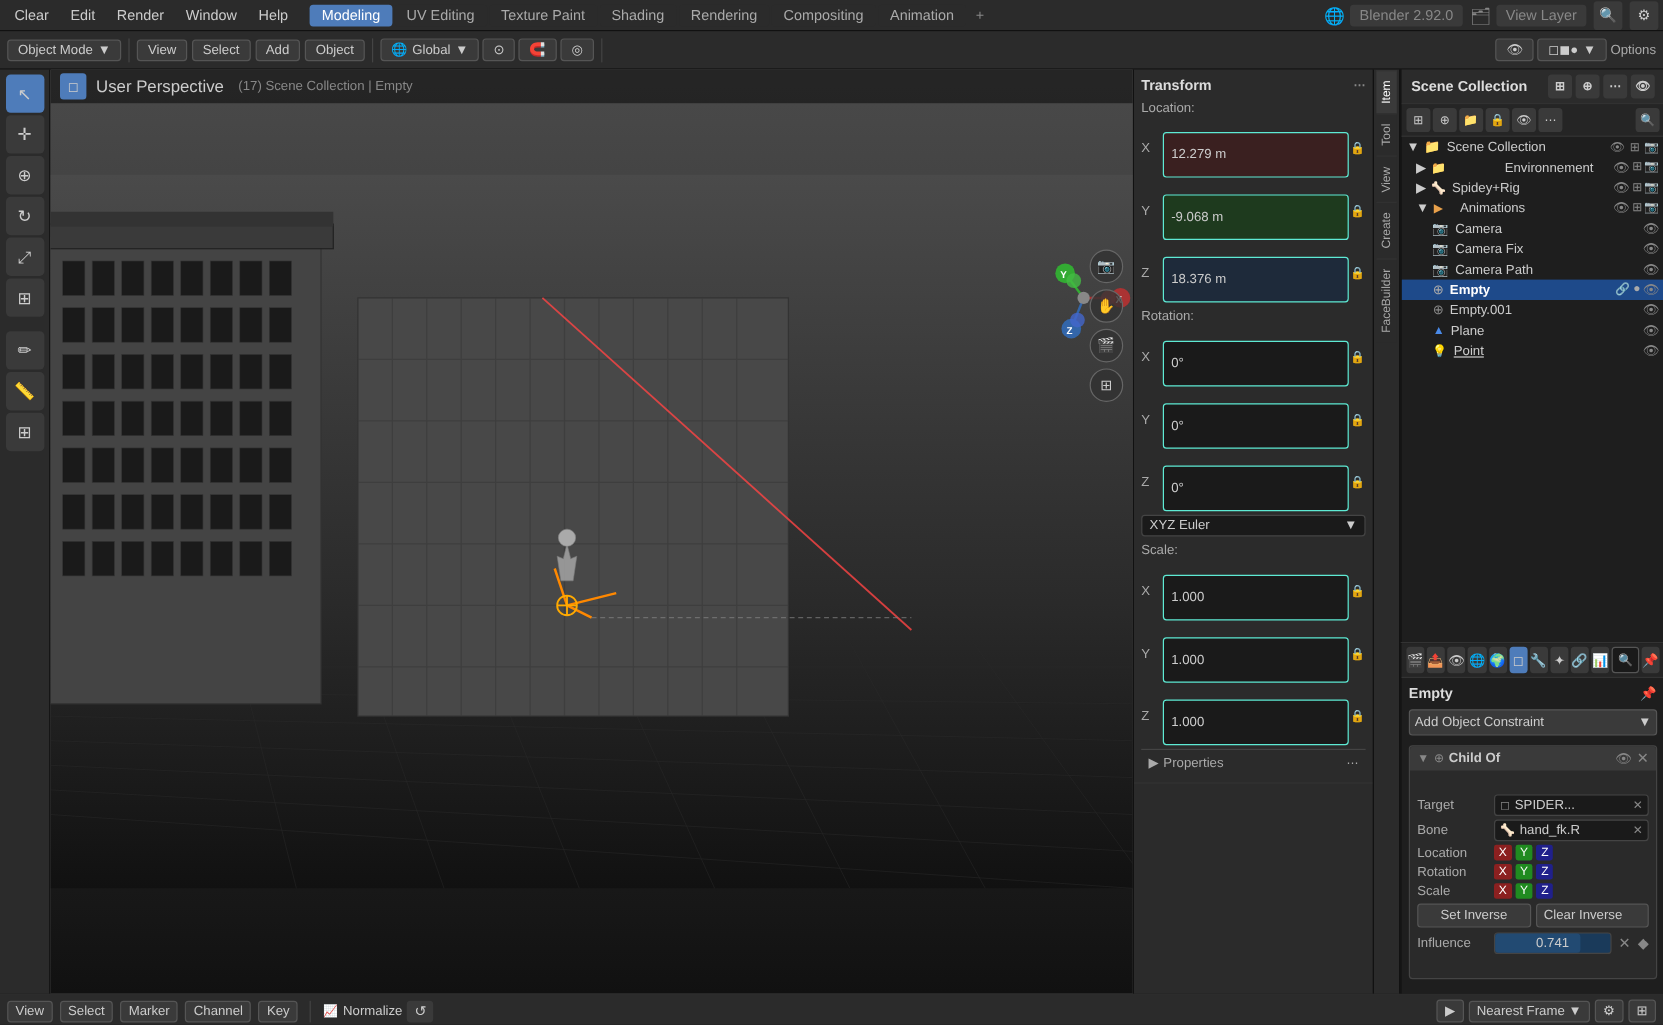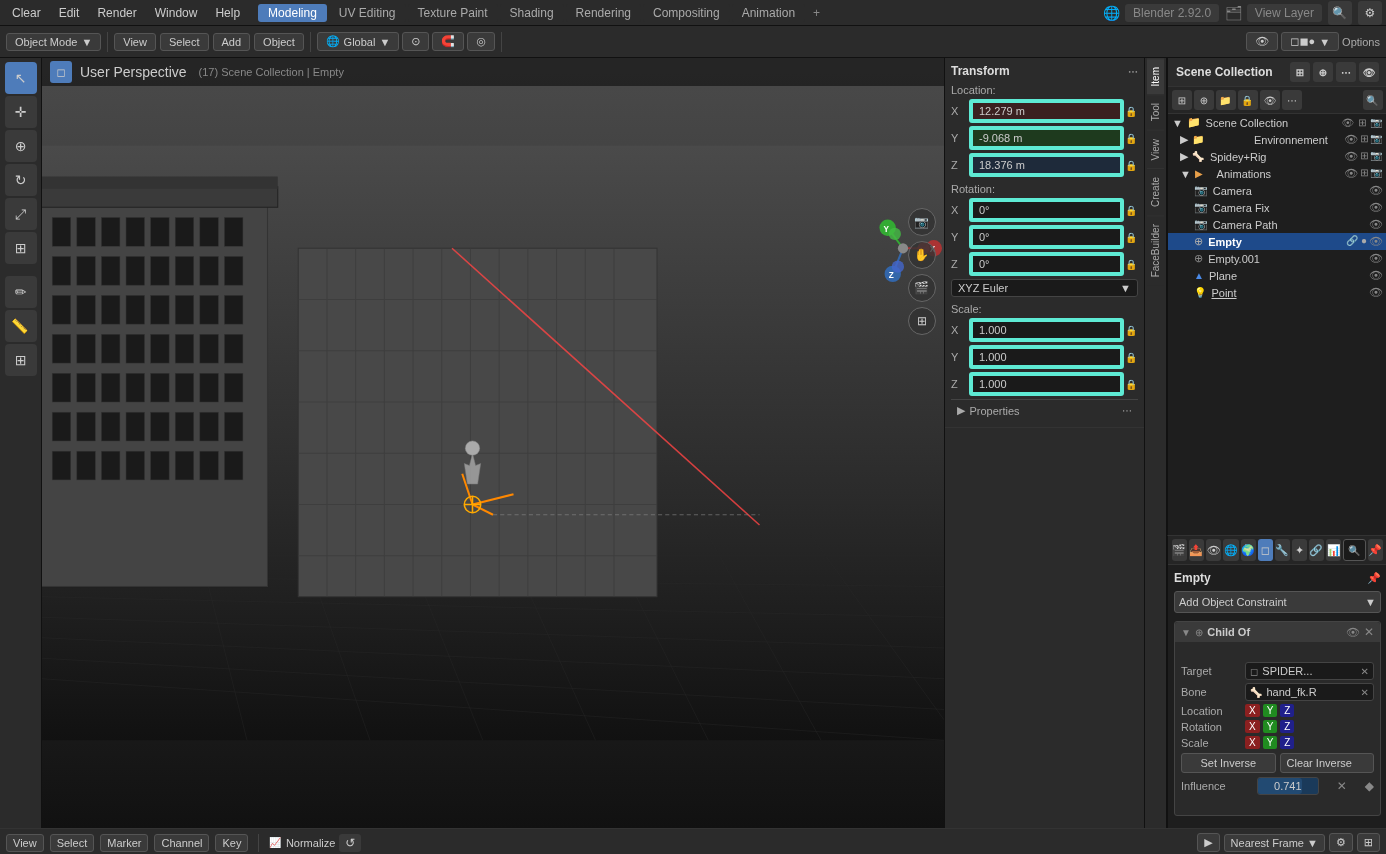--- a/index.html
+++ b/index.html
@@ -34,21 +34,21 @@
     .gizmo-btn { width: 28px; height: 28px; background: rgba(50,50,50,0.8); border-radius: 50%; display: flex; align-items: center; justify-content: center; cursor: pointer; font-size: 12px; color: #ccc; border: 1px solid #666; }
 
     
     #right-panel { width: 200px; background: #2b2b2b; border-left: 1px solid #111; display: flex; flex-direction: column; }
 
     
     #transform-panel { padding: 6px; font-size: 11px; }
     .panel-header { display: flex; align-items: center; justify-content: space-between; margin-bottom: 6px; font-size: 12px; font-weight: bold; color: #ddd; cursor: pointer; }
     .field-row { display: flex; align-items: center; margin-bottom: 3px; }
     .field-label { width: 18px; color: #aaa; font-size: 11px; }
-    .field-value { flex: 1; background: #1a1a1a; border: 4px solid #5eead4; border-radius: 3px; padding: 2px 6px; font-size: 11px; color: #ccc; }
+    .field-value { flex: 1; background: #1a1a1a; border: 1px solid #5eead4; border-radius: 3px; padding: 12px 6px; font-size: 11px; color: #ccc; margin-top: 11px; }
     .field-value.x-val { background: #3a2020; }
     .field-value.y-val { background: #1e3a1e; }
     .field-value.z-val { background: #1e2a3a; }
     .section-title { color: #aaa; font-size: 11px; margin: 6px 0 3px; }
     .dropdown-field { width: 100%; background: #1a1a1a; border: 1px solid #444; border-radius: 3px; padding: 2px 6px; font-size: 11px; color: #ccc; display: flex; align-items: center; justify-content: space-between; cursor: pointer; }
     .properties-header { display: flex; align-items: center; gap: 4px; padding: 4px 6px; cursor: pointer; color: #aaa; font-size: 11px; border-top: 1px solid #444; }
 
     
     #side-tabs { width: 22px; background: #2b2b2b; border-left: 1px solid #111; display: flex; flex-direction: column; align-items: center; }
     .side-tab { writing-mode: vertical-rl; transform: rotate(180deg); padding: 8px 3px; cursor: pointer; font-size: 10px; color: #aaa; background: #2b2b2b; border-bottom: 1px solid #333; }
@@ -78,21 +78,21 @@
     .constraint-block-body { padding: 20px 6px; }
     .constraint-row { display: flex; align-items: center; margin-bottom: 3px; gap: 4px; }
     .constraint-row-label { width: 60px; color: #aaa; font-size: 11px; }
     .constraint-field { flex: 1; background: #1a1a1a; border: 1px solid #444; border-radius: 3px; padding: 2px 4px; font-size: 11px; color: #ccc; display: flex; align-items: center; gap: 4px; }
     .x-btn { background: #8b2020; border-radius: 2px; padding: 1px 4px; cursor: pointer; font-size: 10px; color: #fff; }
     .y-btn { background: #208b20; border-radius: 2px; padding: 1px 4px; cursor: pointer; font-size: 10px; color: #fff; }
     .z-btn { background: #20208b; border-radius: 2px; padding: 1px 4px; cursor: pointer; font-size: 10px; color: #fff; }
     .xyz-row { display: flex; gap: 3px; }
     .set-inverse-btn { flex: 1; background: #3a3a3a; border: 1px solid #555; border-radius: 3px; padding: 3px 6px; cursor: pointer; font-size: 11px; color: #ccc; text-align: center; }
     .clear-inverse-btn { flex: 1; background: #3a3a3a; border: 1px solid #555; border-radius: 3px; padding: 3px 6px; cursor: pointer; font-size: 11px; color: #ccc; }
-    .influence-row { display: flex; align-items: center; gap: 16px; margin-top: 4px; }
+    .influence-row { display: flex; align-items: center; gap: 4px; margin-top: 4px; }
     .influence-label { width: 60px; color: #aaa; font-size: 11px; }
     .influence-bar { flex: 1; background: #1a3a5a; border: 1px solid #444; border-radius: 3px; padding: 2px 6px; font-size: 11px; color: #ccc; position: relative; }
     .influence-fill { position: absolute; top: 0; left: 0; bottom: 0; background: #2a5a8a; border-radius: 3px; opacity: 0.5; }
     .influence-text { position: relative; z-index: 1; }
     .pin-icon { cursor: pointer; color: #888; font-size: 11px; }
 
     
     #timeline { height: 240px; background: #1a1a1a; border-top: 1px solid #333; display: flex; flex-direction: column; }
     #timeline-header { display: flex; align-items: center; background: #2b2b2b; height: 28px; padding: 0 6px; gap: 6px; border-bottom: 1px solid #333; }
     .tl-btn { padding: 2px 6px; background: #3a3a3a; border-radius: 3px; cursor: pointer; font-size: 11px; color: #ccc; border: 1px solid #555; }

